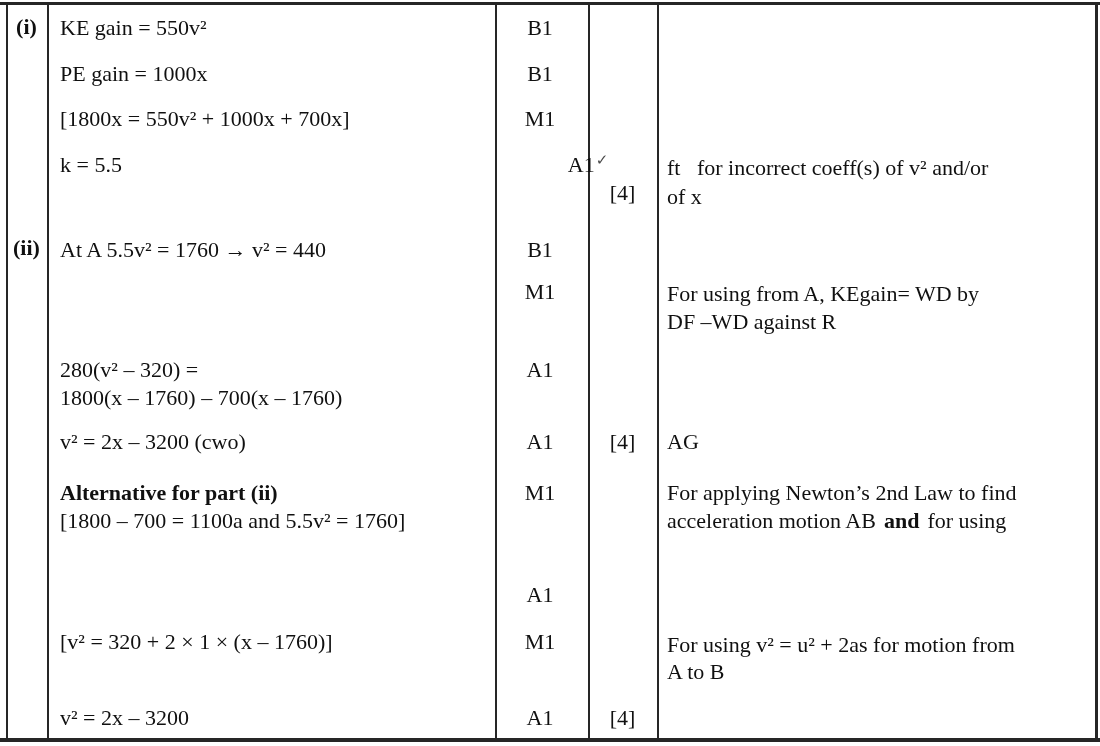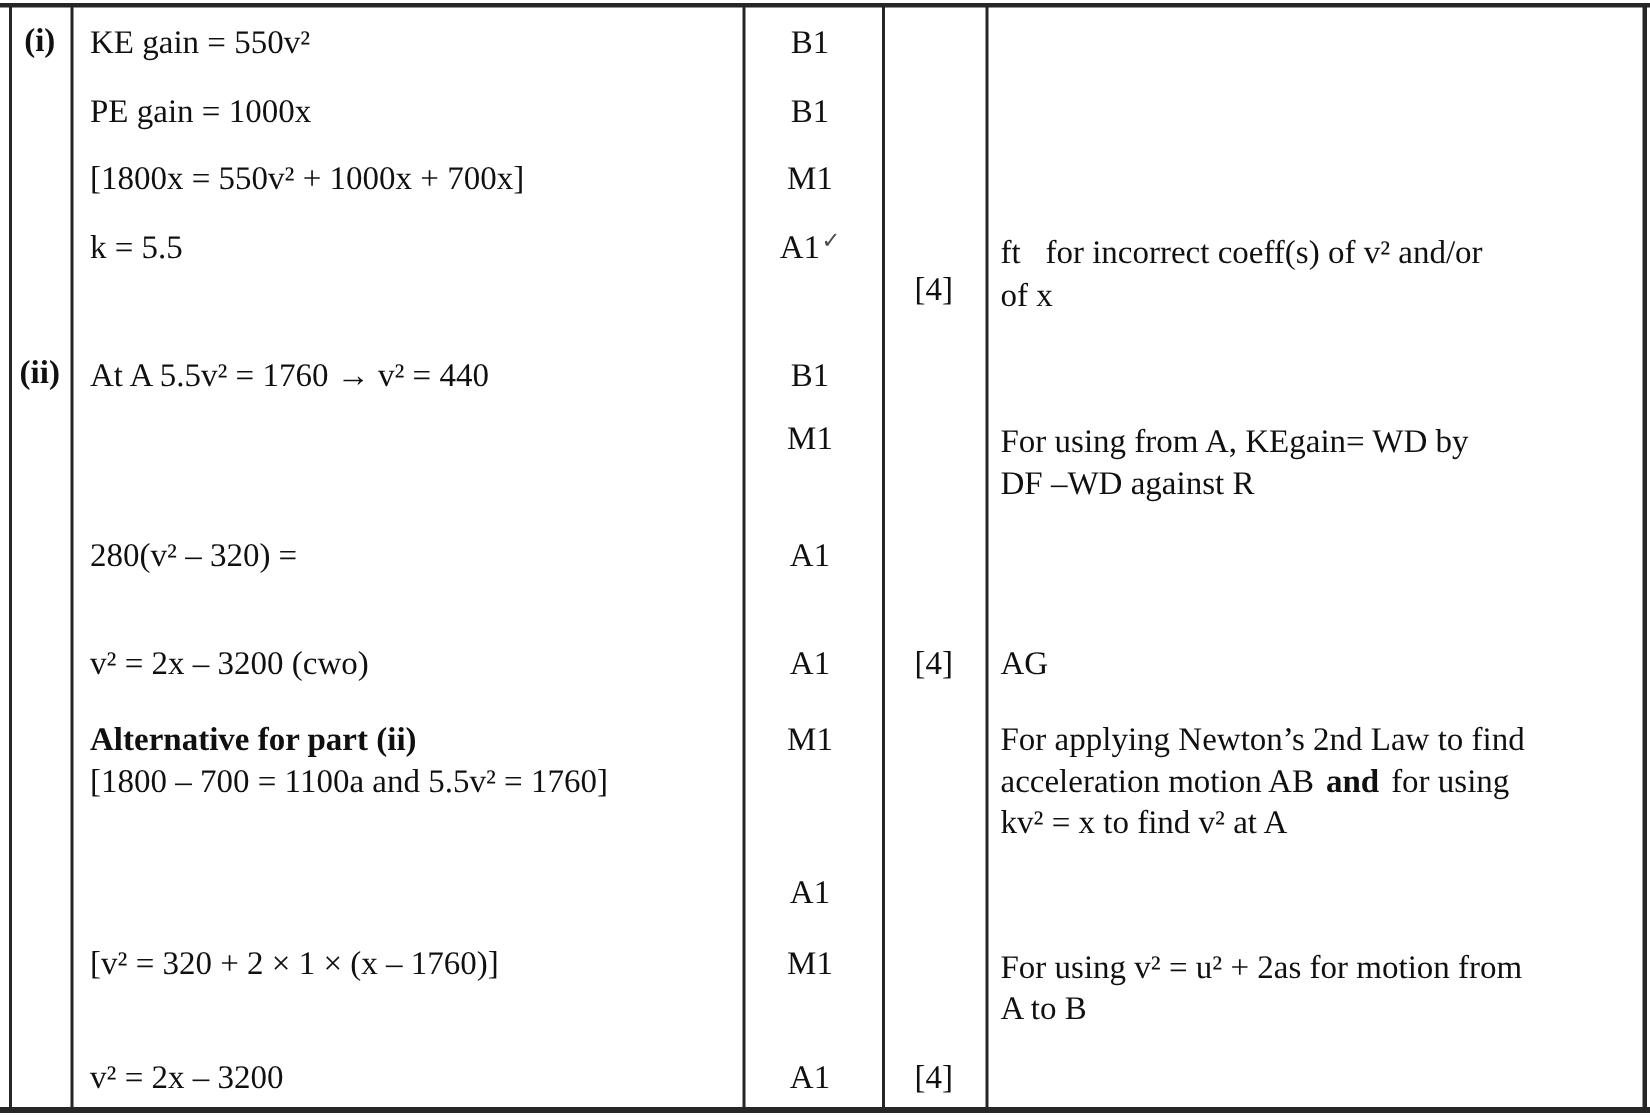--- a/index.html
+++ b/index.html
@@ -52,51 +52,51 @@
   <div class="line plabel" style="top:12px;">(i)</div>
 
   <div class="line work" style="top:13px;">KE gain = 550v²</div>
   <div class="line work" style="top:59px;">PE gain = 1000x</div>
   <div class="line work" style="top:104px;">[1800x = 550v² + 1000x + 700x]</div>
   <div class="line work" style="top:150px;">k = 5.5</div>
 
   <div class="line mark" style="top:13px;">B1</div>
   <div class="line mark" style="top:59px;">B1</div>
   <div class="line mark" style="top:104px;">M1</div>
-  <div class="line mark" style="top:150px;"><span>A1</span><span class="tick">✓</span></div>
+  <div class="line mark" style="top:150px;padding-left:48px;"><span>A1</span><span class="tick">✓</span></div>
 
   <div class="line total" style="top:178px;">[4]</div>
 
   <div class="line cmt" style="top:153px;">ft   for incorrect coeff(s) of v² and/or</div>
   <div class="line cmt" style="top:182px;">of x</div>
 
   <div class="line plabel" style="top:233px;">(ii)</div>
 
   <div class="line work" style="top:235px;">At A 5.5v² = 1760 → v² = 440</div>
   <div class="line mark" style="top:235px;">B1</div>
 
   <div class="line mark" style="top:277px;">M1</div>
   <div class="line cmt" style="top:279px;">For using from A, KEgain= WD by</div>
   <div class="line cmt" style="top:307px;">DF –WD against R</div>
 
   <div class="line work" style="top:355px;">280(v² – 320) =</div>
+  <div class="line work" style="top:383px;">1800(x – 1760) – 700(x – 1760)</div>
   <div class="line mark" style="top:355px;">A1</div>
 
   <div class="line work" style="top:427px;">v² = 2x – 3200 (cwo)</div>
   <div class="line mark" style="top:427px;">A1</div>
   <div class="line total" style="top:427px;">[4]</div>
   <div class="line cmt" style="top:427px;">AG</div>
 
   <div class="line work bold" style="top:478px;">Alternative for part (ii)</div>
   <div class="line work" style="top:506px;">[1800 – 700 = 1100a and 5.5v² = 1760]</div>
   <div class="line mark" style="top:478px;">M1</div>
 
   <div class="line cmt" style="top:478px;">For applying Newton’s 2nd Law to find</div>
   <div class="line cmt" style="top:506px;"><span>acceleration motion AB</span><span class="and-bold">and</span><span>for using</span></div>
-  <div class="line cmt" style="top:533px;">kv² = x to find v² at A</div>
 
   <div class="line mark" style="top:580px;">A1</div>
 
   <div class="line work" style="top:627px;">[v² = 320 + 2 × 1 × (x – 1760)]</div>
   <div class="line mark" style="top:627px;">M1</div>
   <div class="line cmt" style="top:630px;">For using v² = u² + 2as for motion from</div>
   <div class="line cmt" style="top:657px;">A to B</div>
 
   <div class="line work" style="top:703px;text-align:center;">v² = 2x – 3200</div>
   <div class="line mark" style="top:703px;">A1</div>

